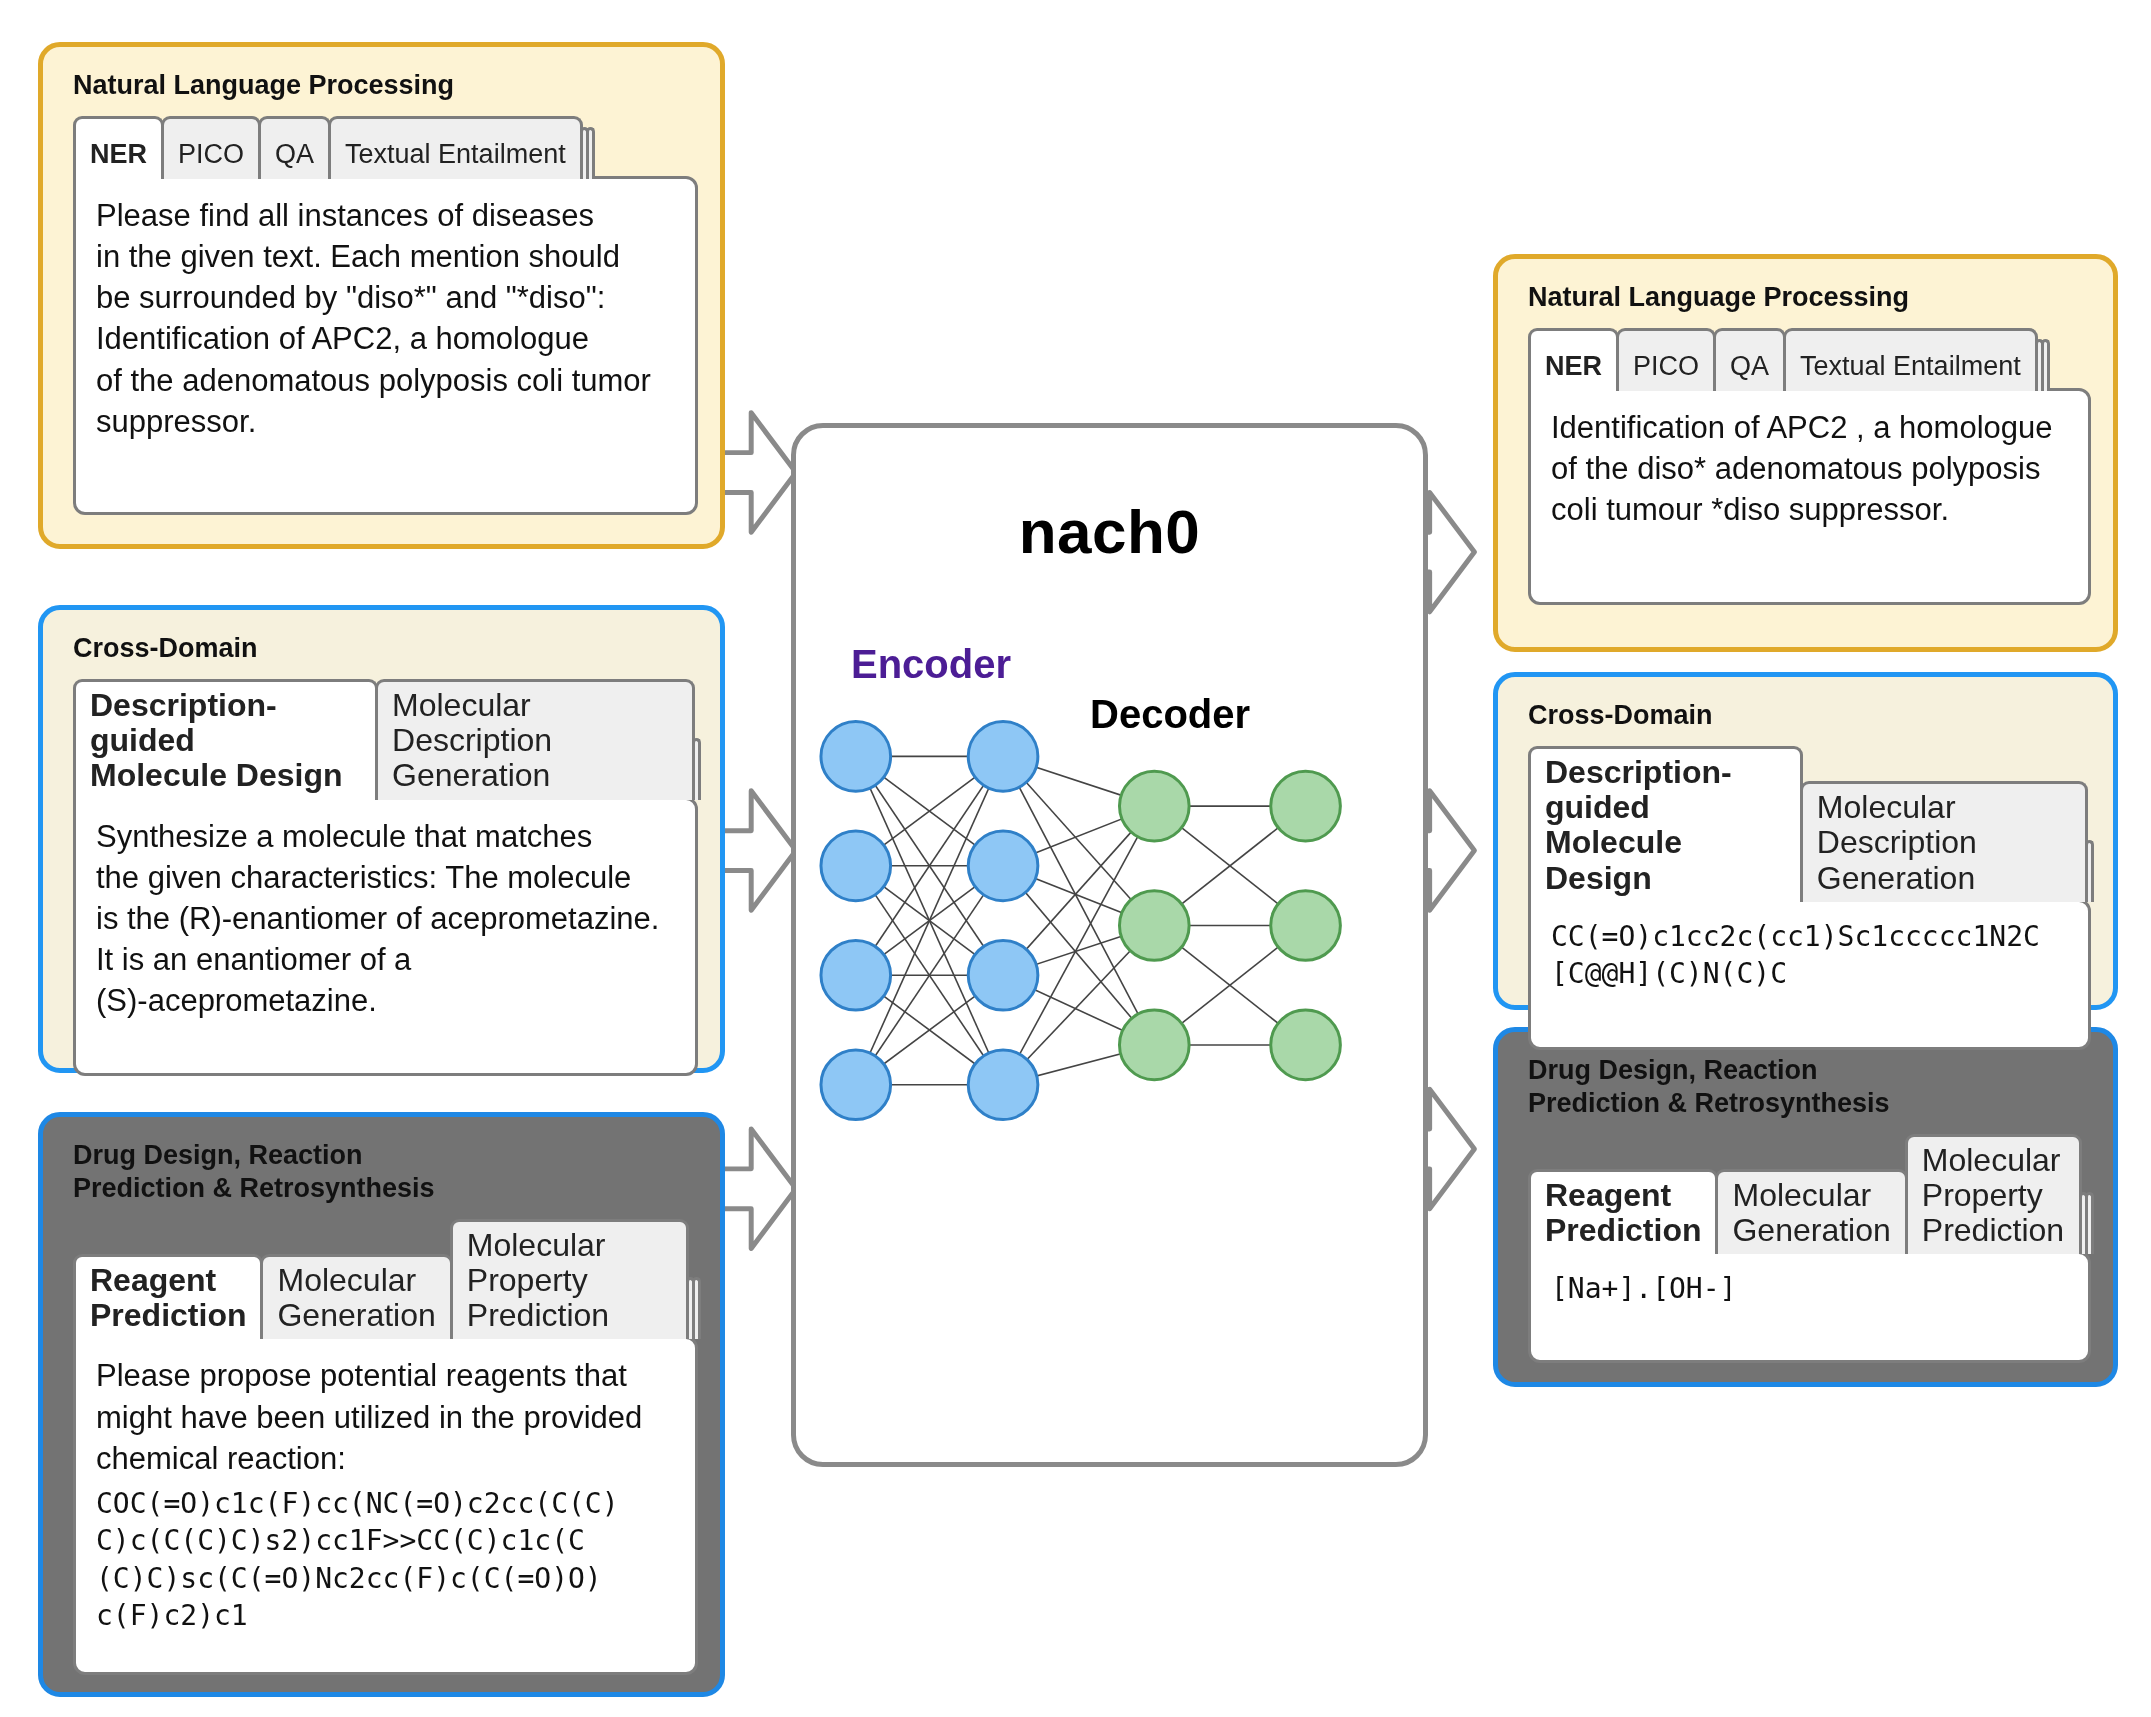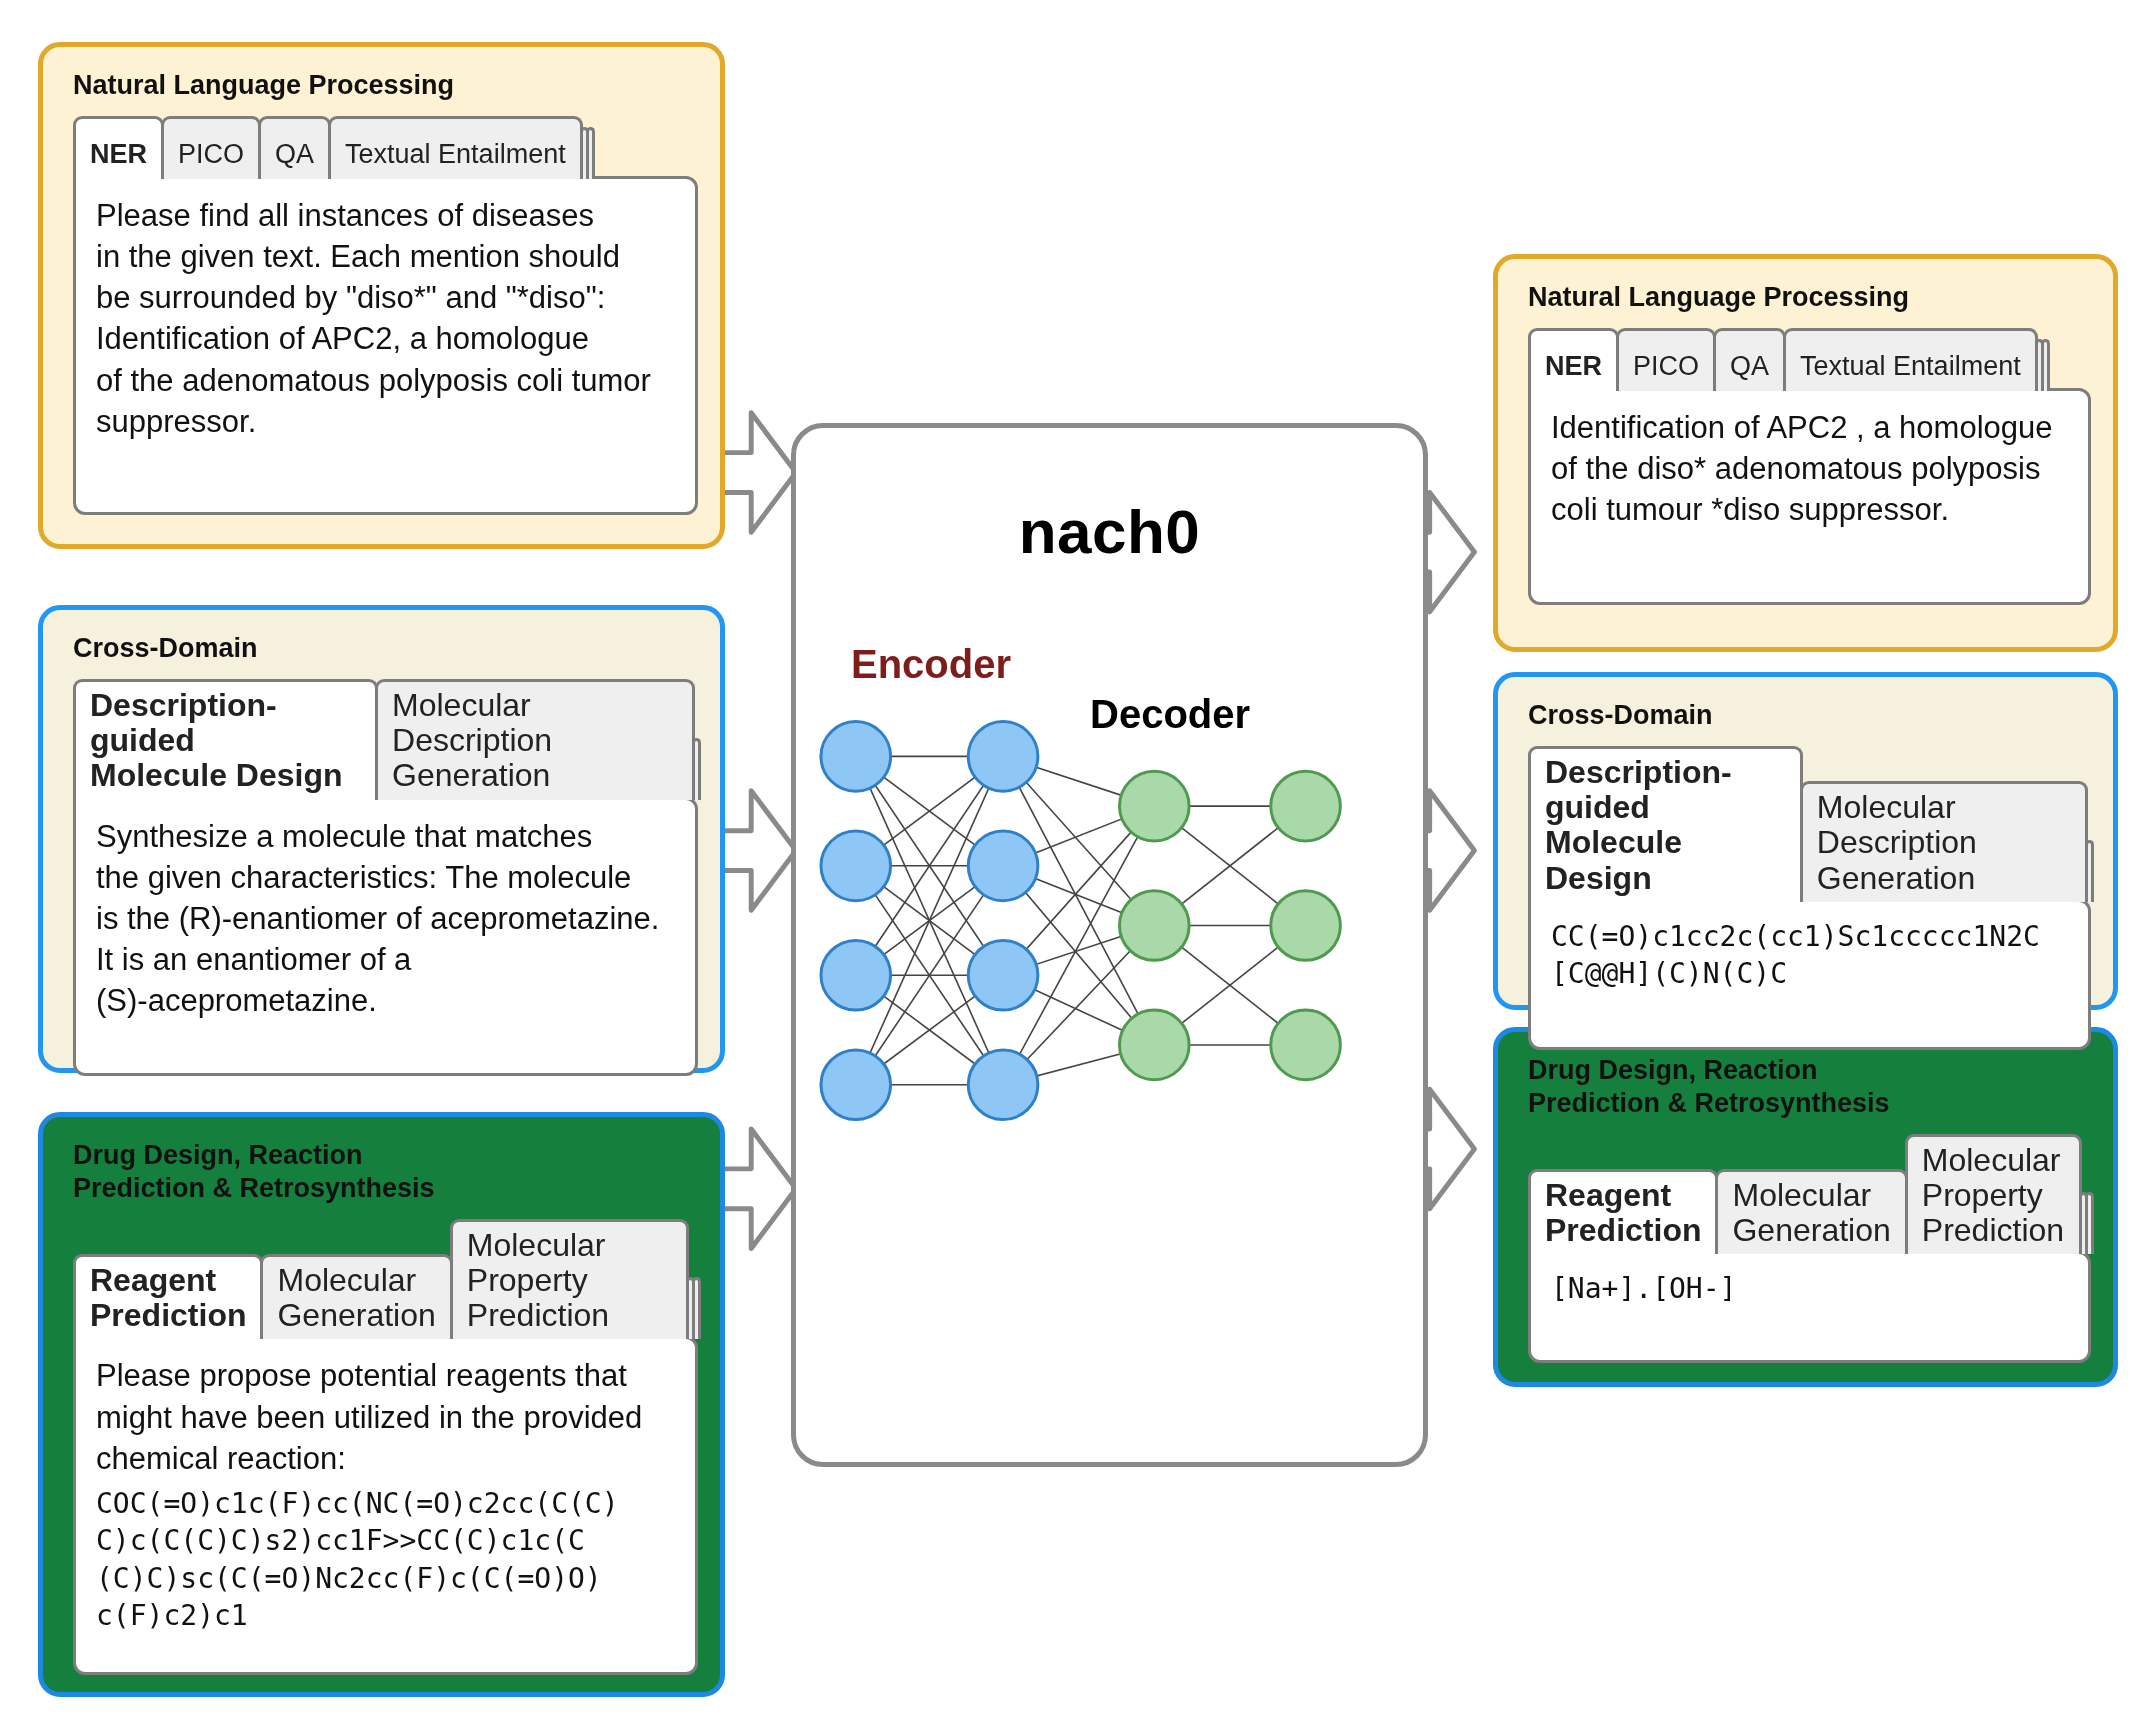--- a/index.html
+++ b/index.html
@@ -33,21 +33,21 @@
 
   .panel.nlp {
     background: #fdf3d4;
     border-color: #e0a92a;
   }
   .panel.cross {
     background: #f6f1dd;
     border-color: #2196f3;
   }
   .panel.drug {
-    background: #15803d;
+    background: #737373;
     border-color: #1e88e5;
   }
 
   
   .tabs-wrap {
     position: relative;
     margin-left: 4px;
   }
   .tabs {
     display: flex;
@@ -143,21 +143,21 @@
     font-weight: bold;
     color: #000;
     letter-spacing: 0.5px;
   }
   .enc-label {
     position: absolute;
     left: 55px;
     top: 214px;
     font-size: 40px;
     font-weight: bold;
-    color: #7f1d1d;
+    color: #4c1d95;
   }
   .dec-label {
     position: absolute;
     left: 294px;
     top: 264px;
     font-size: 40px;
     font-weight: bold;
     color: #000;
   }
   .net-svg {

